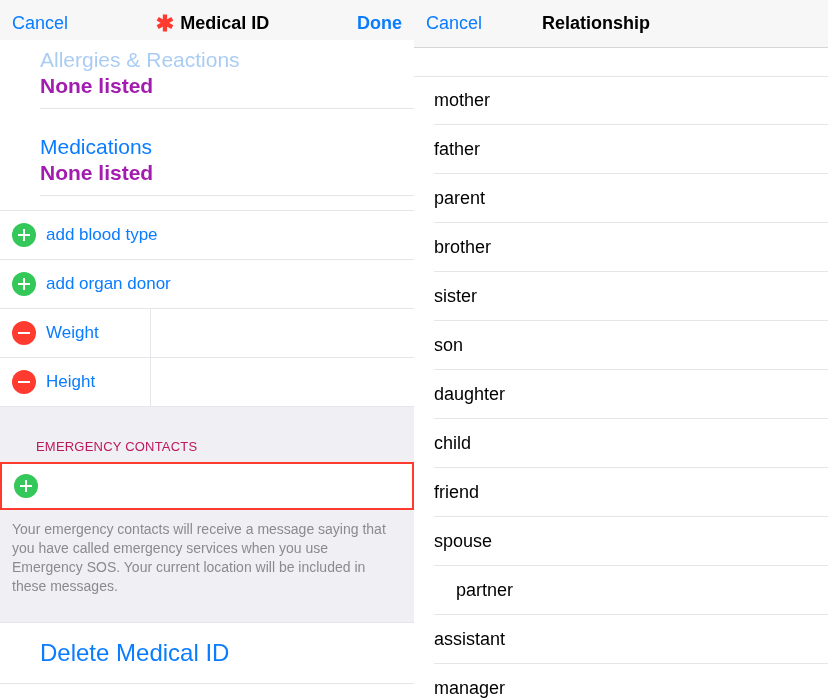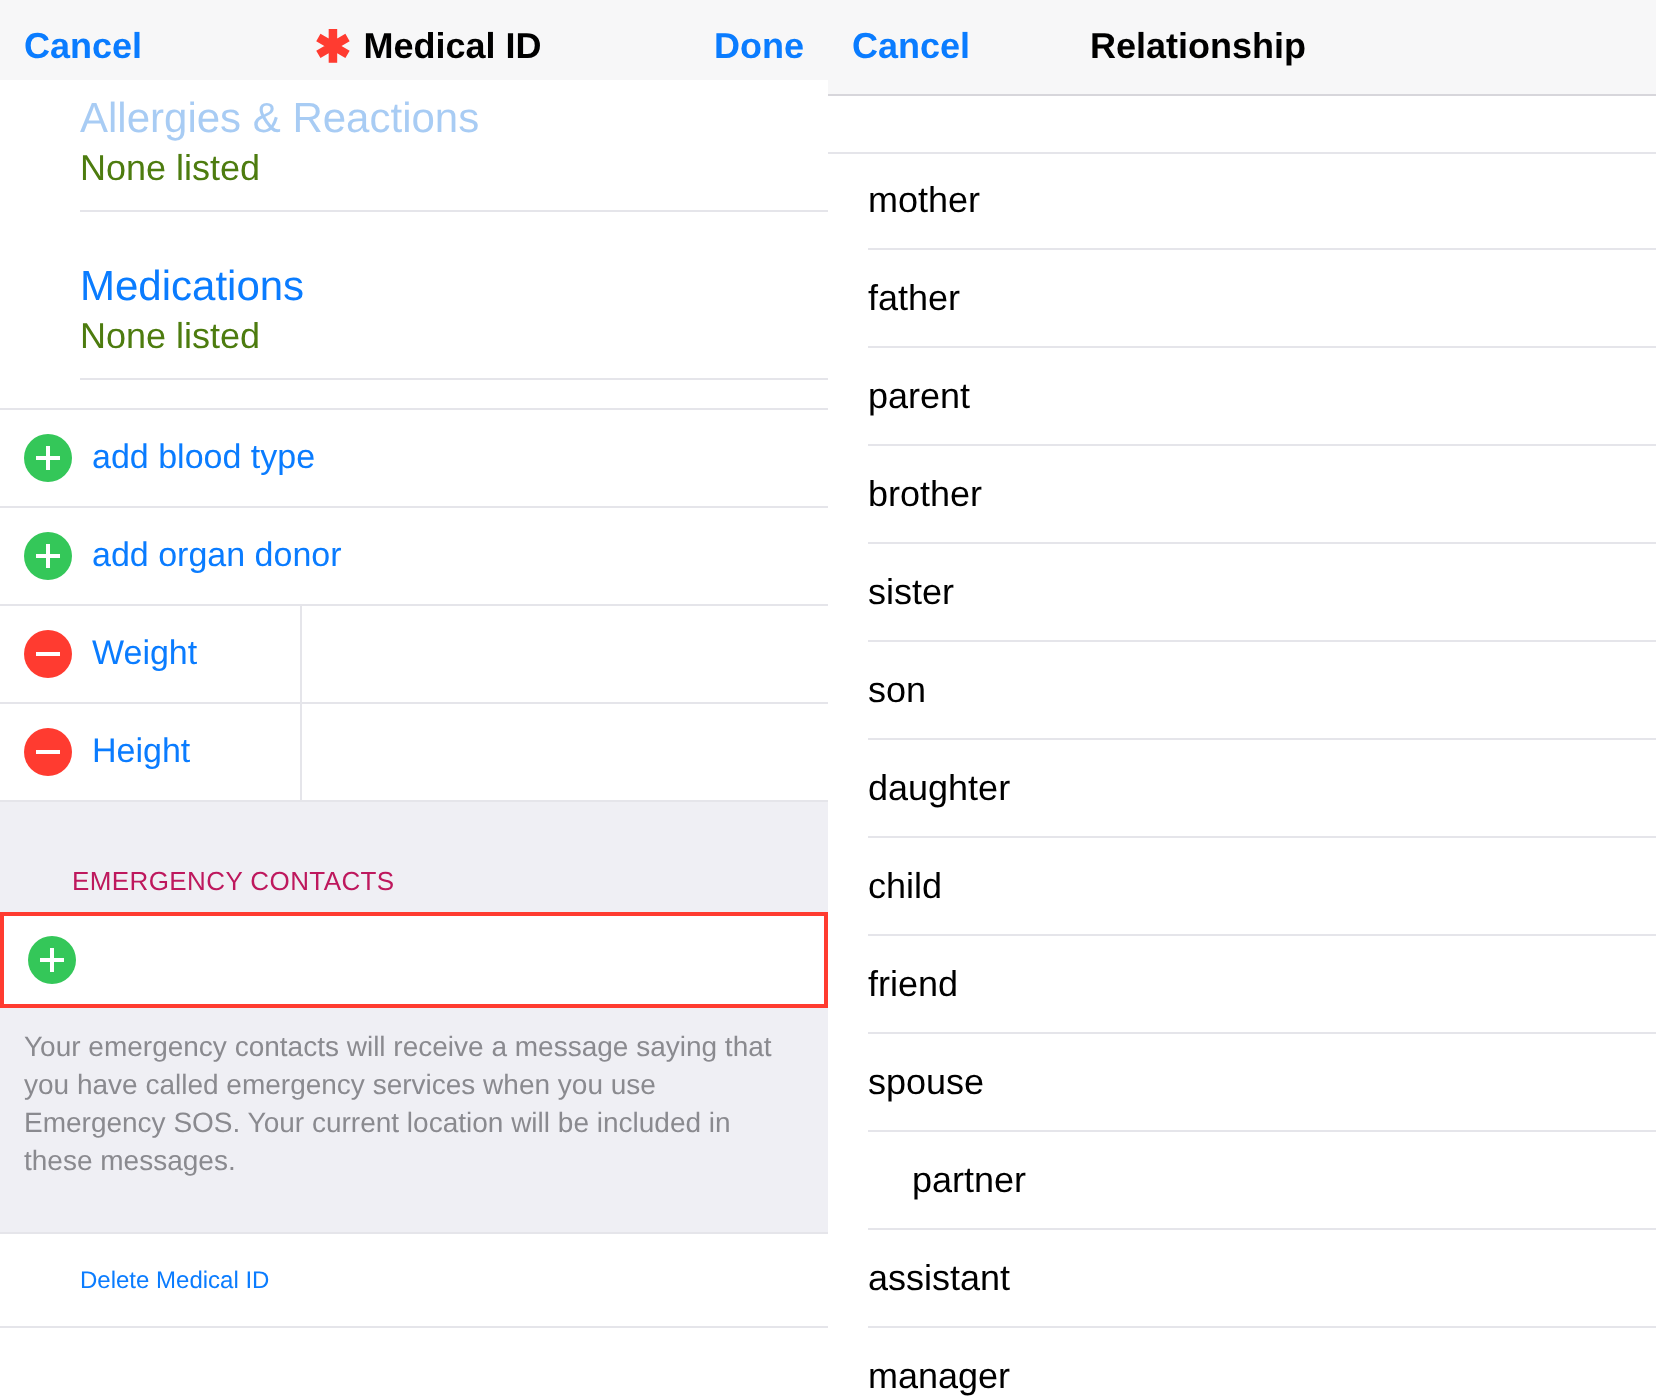--- a/index.html
+++ b/index.html
@@ -32,21 +32,20 @@
       align-items: center;
       gap: 6px;
       font-size: 18px;
       font-weight: 600;
       color: #000;
     }
     .header .btn-blue {
       font-size: 18px;
       color: #0a7cff;
       cursor: pointer;
-      font-weight: bold;
     }
     .header .btn-blue.bold { font-weight: 600; }
     .asterisk {
       color: #ff3b30;
       font-size: 22px;
       font-weight: 700;
       line-height: 1;
     }
     .section {
       background: #fff;
@@ -58,23 +57,24 @@
       font-size: 21px;
       color: #0a7cff;
       padding-top: 8px;
     }
     .field-label.truncated-top {
       margin-top: -8px;
       opacity: 0.35;
       color: #0a6fe0;
     }
     .field-value-grey {
-      font-size: 18px;
-      color: #4d7c0f;
+      font-size: 21px;
+      color: #a21caf;
       padding: 2px 0 10px 0;
+      font-weight: bold;
     }
     .inset-divider {
       height: 1px;
       background: #e5e5ea;
       margin-left: 40px;
     }
     .full-divider {
       height: 1px;
       background: #e5e5ea;
     }
@@ -149,21 +149,21 @@
       padding: 10px 12px 14px 12px;
       font-size: 14px;
       color: #8a8a8f;
       line-height: 1.35;
     }
     .delete-row {
       background: #fff;
       border-top: 1px solid #e5e5ea;
       border-bottom: 1px solid #e5e5ea;
       padding: 16px 0 16px 40px;
-      font-size: 12px;
+      font-size: 24px;
       color: #0a7cff;
     }
     
     .screen2 .header {
       justify-content: flex-start;
       gap: 60px;
     }
     .screen2 .header .center-title {
       font-size: 18px;
       font-weight: 700;

